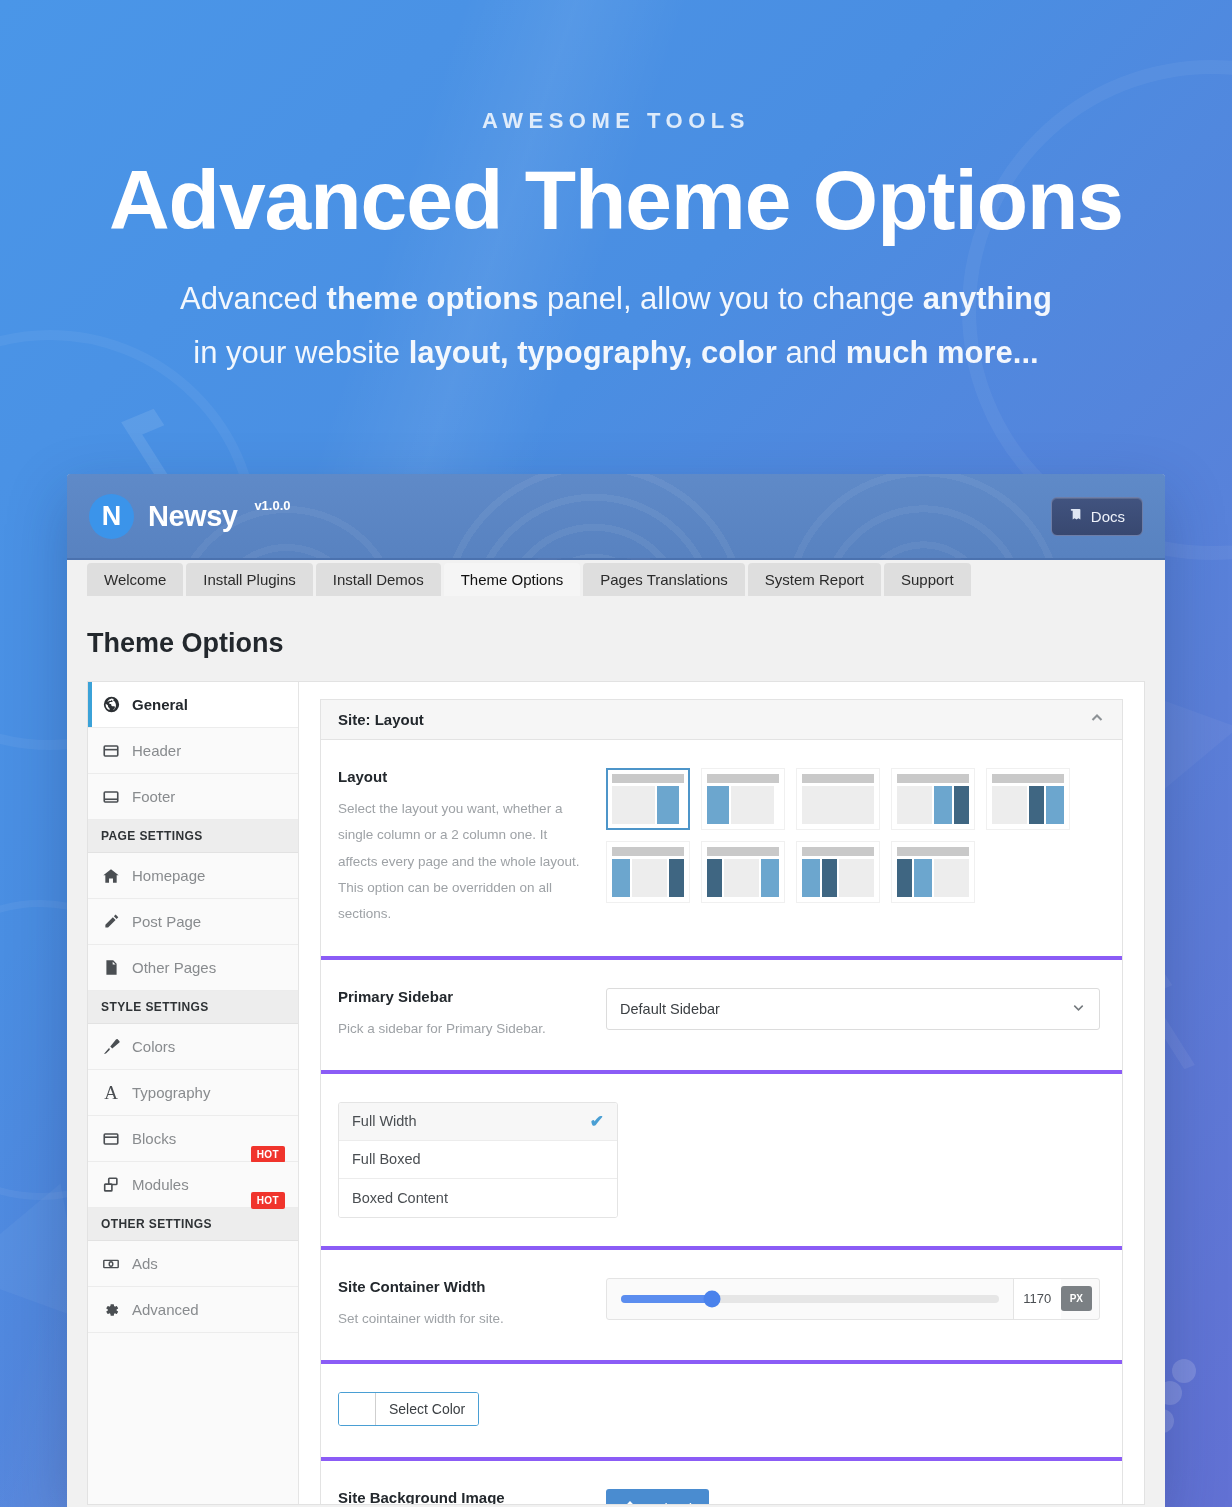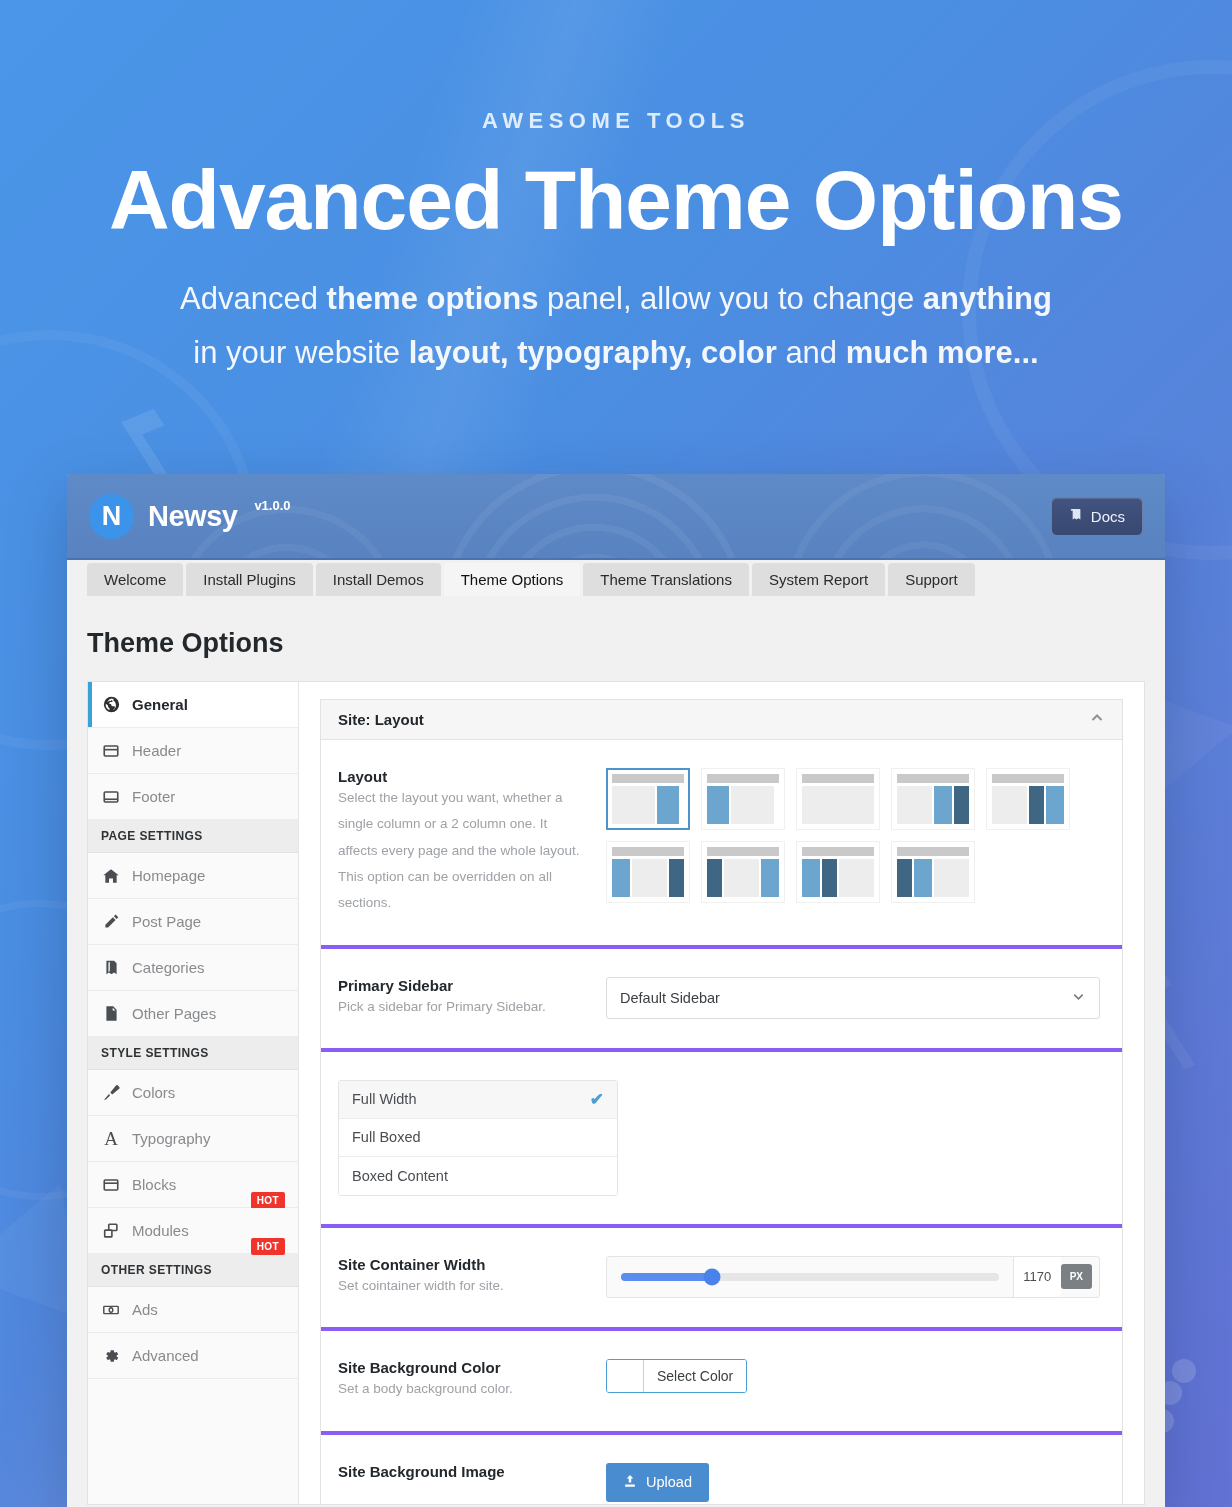--- a/index.html
+++ b/index.html
@@ -196,21 +196,21 @@
     height: 40px; background: #f6f6f6;
     border-bottom: 1px solid #e3e3e3;
     display: flex; align-items: center; padding: 0 17px;
     font-size: 15px; font-weight: bold; color: #23282d;
   }
   .card-head .chev { margin-left: auto; color: #8d9296; }
 
   .field { display: flex; padding: 28px 17px; border-bottom: 4px solid #8b5cf6; }
   .field-label { width: 268px; flex: none; padding-right: 20px; }
   .field-label .f-title { font-size: 15px; font-weight: bold; color: #23282d; }
-  .field-label .f-desc { font-size: 13.5px; line-height: 1.95; color: #9ea2a6; }
+  .field-label .f-desc { margin-top: 11px; font-size: 13.5px; line-height: 1.95; color: #9ea2a6; }
   .field-ctl { flex: 1; min-width: 0; }
 
   
   .lay-grid { display: flex; flex-wrap: wrap; gap: 11px; max-width: 494px; }
   .lay {
     width: 84px; height: 62px;
     border: 1px solid #f0f0f0;
     background: #fff;
     padding: 5px;
   }
@@ -341,21 +341,21 @@
       </span>
       <span>Docs</span>
     </div>
   </div>
 
   <div class="tabbar">
     <div class="tab">Welcome</div>
     <div class="tab">Install Plugins</div>
     <div class="tab">Install Demos</div>
     <div class="tab is-active">Theme Options</div>
-    <div class="tab">Theme Translations</div>
+    <div class="tab">Pages Translations</div>
     <div class="tab">System Report</div>
     <div class="tab">Support</div>
   </div>
 
   <div class="page">
     <div class="page-title">Theme Options</div>
 
     <div class="panel-wrap">
 
       <div class="nav">
@@ -402,28 +402,20 @@
 
         <div class="nav-item">
           <span class="nav-ico">
             <svg width="17" height="17" viewBox="0 0 20 20" fill="#4a4e52">
                 <path d="M14.8 1.8 18 5l-2 2-3.2-3.2 2-2zM11.6 5l3.2 3.2L6 17H2.8v-3.2L11.6 5z"></path>
               </svg>
           </span>
           <span>Post Page</span>
         </div>
 
-        <div class="nav-item">
-          <span class="nav-ico">
-            <svg width="17" height="17" viewBox="0 0 20 20" fill="#4a4e52">
-                <path d="M4 2h9l3 3v13l-3-2.2-3 2.2-3-2.2L4 18V2zm2.4 2.2v11l1.6-1.1V3.1L6.4 4.2z"></path>
-              </svg>
-          </span>
-          <span>Categories</span>
-        </div>
 
         <div class="nav-item">
           <span class="nav-ico">
             <svg width="17" height="17" viewBox="0 0 20 20" fill="#4a4e52">
                 <path d="M4 1.5h8l4 4v13H4v-17zm7.4 1.6v3.4h3.4l-3.4-3.4zM6.2 9h7.6v1.5H6.2V9zm0 3h7.6v1.5H6.2V12zm0 3h5v1.5h-5V15z"></path>
               </svg>
           </span>
           <span>Other Pages</span>
         </div>
 
@@ -642,24 +634,20 @@
                   <div class="track-fill"></div>
                   <div class="knob"></div>
                 </div>
                 <div class="slider-num">1170</div>
                 <div class="unit">PX</div>
               </div>
             </div>
           </div>
 
           <div class="field">
-            <div class="field-label">
-              <div class="f-title">Site Background Color</div>
-              <div class="f-desc">Set a body background color.</div>
-            </div>
             <div class="field-ctl">
               <div class="colorpick">
                 <div class="swatch"></div>
                 <div class="cp-label">Select Color</div>
               </div>
             </div>
           </div>
 
           <div class="field" style="border-bottom:0">
             <div class="field-label">

